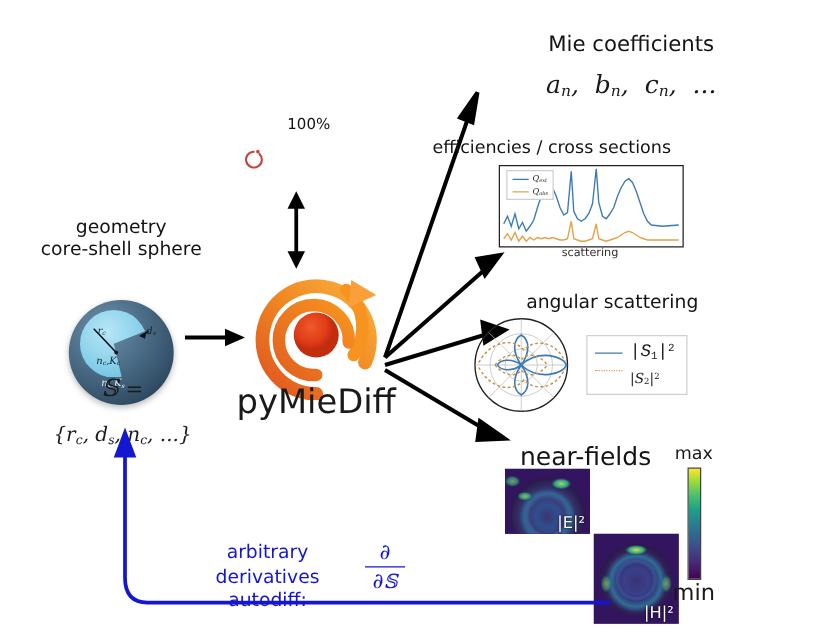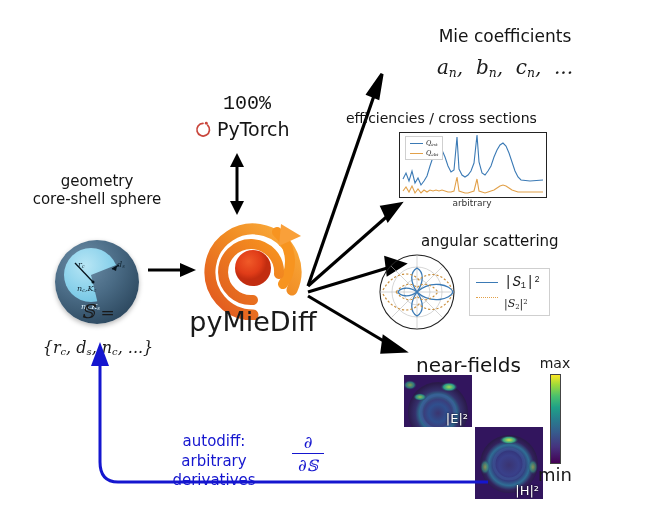--- a/index.html
+++ b/index.html
@@ -76,28 +76,27 @@
     {r<sub>c</sub>, d<sub>s</sub>, n<sub>c</sub>, ...}
   </div>
 </div>
 
 <svg class="abs" style="left:146px;top:258px;" width="52" height="24">
   <line x1="2" y1="12" x2="36" y2="12" stroke="#000" stroke-width="3.2"></line>
   <polygon points="34,5 50,12 34,19" fill="#000"></polygon>
 </svg>
 
 <div class="abs ctr" style="left:192px;top:92px;width:110px;">
-  <div class="t" style="font-size:20px;font-family:Liberation Mono, monospace;">100%</div>
+  <div class="t" style="font-size:12px;">100%</div>
 </div>
 <div class="abs" id="pytorch-row" style="left:194px;top:118px;">
   <svg width="18" height="20" viewBox="0 0 18 20">
     <path d="M9 3.4 A6.3 6.3 0 1 0 13.6 5.2" fill="none" stroke="#c9453b" stroke-width="1.7" stroke-linecap="round"></path>
     <circle cx="12.3" cy="3.3" r="1.45" fill="#c9453b"></circle>
   </svg>
-  <span class="t" style="font-size:19px;">PyTorch</span>
 </div>
 
 <svg class="abs" style="left:227px;top:152px;" width="20" height="64">
   <line x1="10" y1="13" x2="10" y2="51" stroke="#000" stroke-width="3"></line>
   <polygon points="3,15 10,1 17,15" fill="#000"></polygon>
   <polygon points="3,49 10,63 17,49" fill="#000"></polygon>
 </svg>
 
 <div class="abs" style="left:197px;top:216px;">
   <svg width="112" height="104" viewBox="0 0 112 104">
@@ -157,21 +156,21 @@
     <div style="display:flex;align-items:center;gap:3px;">
       <span style="display:inline-block;width:13px;height:0;border-top:1.4px solid #3b7ab5;"></span>
       <span style="font-size:6.5px;font-family:'DejaVu Serif',serif;font-style:italic;">Q<sub>ext</sub></span>
     </div>
     <div style="display:flex;align-items:center;gap:3px;margin-top:2px;">
       <span style="display:inline-block;width:13px;height:0;border-top:1.4px solid #e2a14a;"></span>
       <span style="font-size:6.5px;font-family:'DejaVu Serif',serif;font-style:italic;">Q<sub>abs</sub></span>
     </div>
   </div>
 </div>
-<div class="abs ctr" style="left:399px;top:198px;width:146px;font-size:9px;color:#333;">arbitrary</div>
+<div class="abs ctr" style="left:399px;top:198px;width:146px;font-size:9px;color:#333;">scattering</div>
 
 <div class="abs t" style="left:381px;top:232px;font-size:15px;margin-left:40px;">angular scattering</div>
 
 <svg class="abs" style="left:376px;top:252px;" width="82" height="80">
   <g transform="translate(41,40)">
     <circle r="37" fill="none" stroke="#222" stroke-width="1.1"></circle>
     <circle r="25" fill="none" stroke="#bbb" stroke-width=".6"></circle>
     <circle r="13" fill="none" stroke="#bbb" stroke-width=".6"></circle>
     <line x1="-37" y1="0" x2="37" y2="0" stroke="#bbb" stroke-width=".6"></line>
     <line x1="0" y1="-37" x2="0" y2="37" stroke="#bbb" stroke-width=".6"></line>
@@ -258,20 +257,20 @@
 <div class="abs ctr" style="left:528px;top:355px;width:54px;font-size:14px;">max</div>
 <div class="abs" id="colorbar" style="left:550px;top:374px;"></div>
 <div class="abs ctr" style="left:528px;top:464px;width:54px;font-size:18px;">min</div>
 
 <svg class="abs" style="left:78px;top:340px;" width="420" height="160">
   <path d="M410 142 L40 142 Q22 142 22 122 L22 20" fill="none" stroke="#1516cf" stroke-width="3"></path>
   <polygon points="13,26 22,2 31,26" fill="#1516cf"></polygon>
 </svg>
 
 <div class="abs ctr blue" style="left:150px;top:432px;width:128px;font-size:15px;line-height:1.3;">
+  <div>arbitrary derivatives</div>
   <div>autodiff:</div>
-  <div>arbitrary derivatives</div>
 </div>
 
 <div class="abs blue frac" style="left:292px;top:432px;">
   <span class="num">∂</span>
   <span class="den">∂<span style="font-size:.92em;">𝕊</span></span>
 </div>
 
 </body></html>

